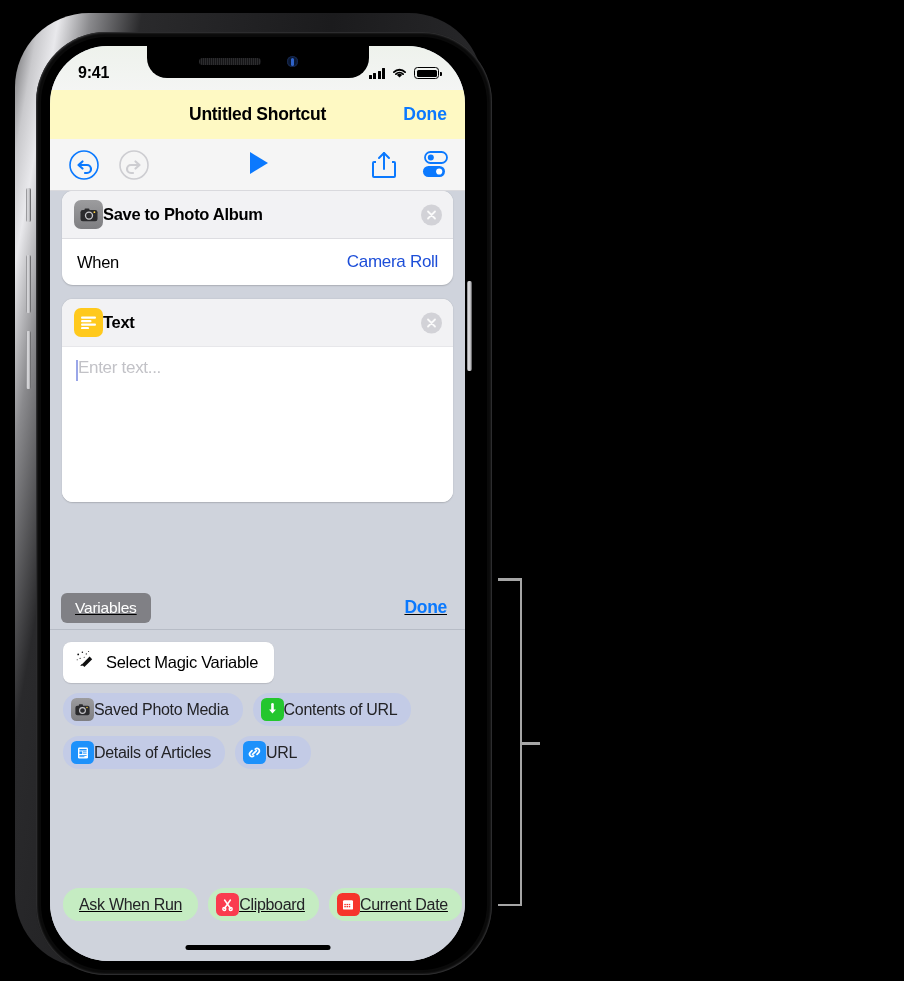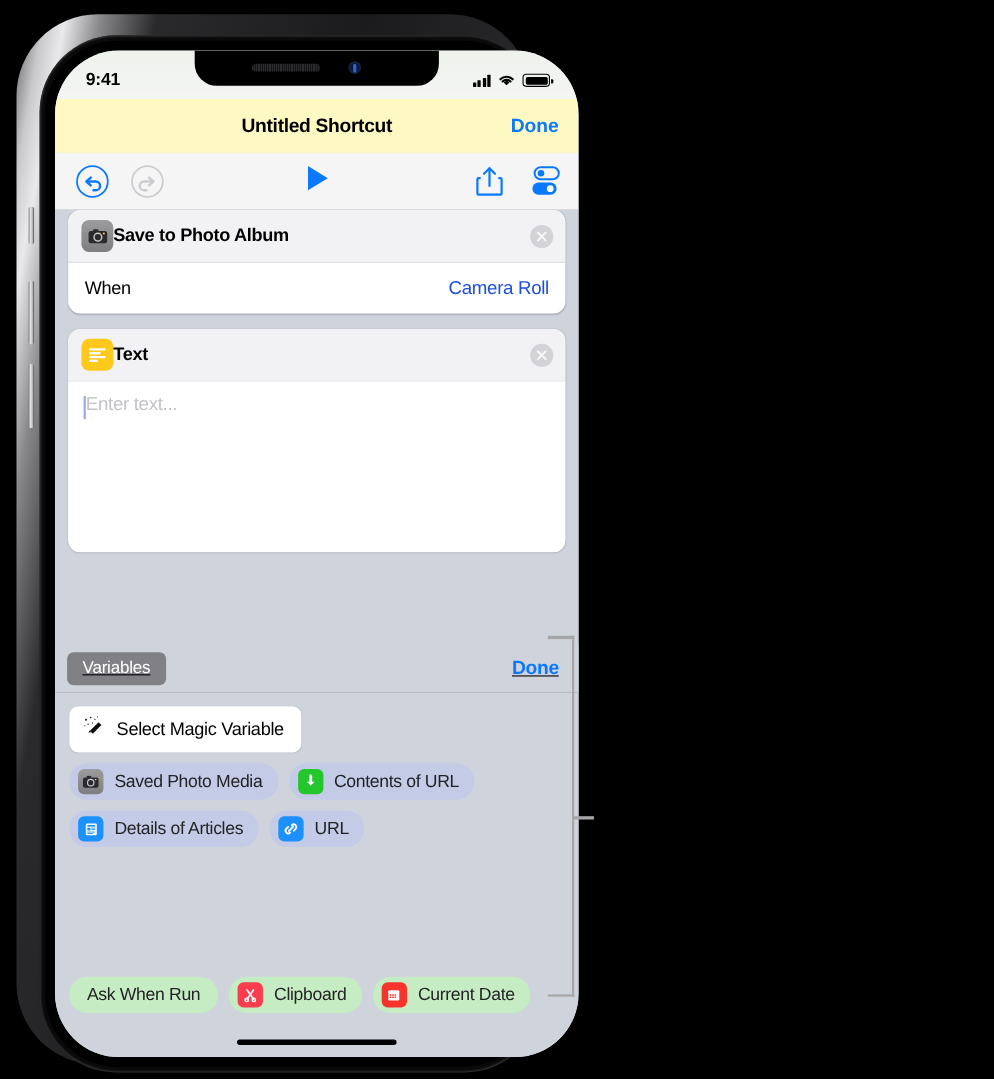--- a/index.html
+++ b/index.html
@@ -26,21 +26,21 @@
     box-shadow: inset 0 0 2px 1px #3a3a3c;
   }
   .phone-bezel {
     position: absolute; left: 26px; top: 24px;
     width: 446px; height: 933px;
     border-radius: 66px;
     background: #000;
   }
   .screen {
     position: absolute; left: 35px; top: 33px;
-    width: 476px; height: 915px;
+    width: 415px; height: 915px;
     border-radius: 58px;
     overflow: hidden;
     background: #cfd3dc;
   }
   
   .btn-side { position: absolute; background: linear-gradient(90deg,#7d7d80,#e3e3e6 35%,#b8b8bb 70%,#4a4a4c); border-radius: 2px; }
   .btn-mute  { left: 11px; top: 175px; width: 5px; height: 34px; }
   .btn-volup { left: 11px; top: 242px; width: 5px; height: 58px; }
   .btn-voldn { left: 11px; top: 318px; width: 5px; height: 58px; }
   .btn-power { right: 11px; top: 268px; width: 5px; height: 90px; }
@@ -150,35 +150,35 @@
 
   .magic-btn {
     display: inline-flex; align-items: center; gap: 10px;
     background: #fff; border-radius: 8px; padding: 8px 16px 8px 12px;
     margin-left: 13px; box-shadow: 0 0.5px 1px rgba(0,0,0,0.12);
   }
   .magic-label { font-size: 16.5px; color: #000; letter-spacing: -0.3px; }
 
   .chiprow { display: flex; gap: 10px; padding: 0 13px; margin-top: 10px; flex-wrap: nowrap; }
   .chip {
-    display: inline-flex; align-items: center; gap: 10px;
+    display: inline-flex; align-items: center; gap: 0;
     border-radius: 16px; padding: 5px 14px 5px 8px; white-space: nowrap;
   }
   .chip.blue { background: #c3cbe6; }
   .chip.green { background: #c5ecc2; }
   .chip.plain { padding: 5px 16px; }
   .chip-label { font-size: 16px; color: #232326; letter-spacing: -0.3px; }
   .chip-ic { width: 23px; height: 23px; border-radius: 5.5px; flex: none; display:flex; align-items:center; justify-content:center; }
   .ic-grey { background: linear-gradient(180deg,#9c9c9e,#7e7e81); }
   .ic-dl { background: #24c62e; }
   .ic-blue { background: #1d91fb; }
   .ic-pink { background: #fa3c4f; }
   .ic-red { background: #f6342b; }
 
-  .bottomrow { position: absolute; left: 0; right: -60px; bottom: 40px; display: flex; gap: 10px; padding: 0 13px; }
+  .bottomrow { position: absolute; left: 0; right: -60px; bottom: 40px; display: flex; gap: 10px; padding: 0 13px; text-decoration: underline; }
 
   .home-ind {
     position: absolute; left: 50%; transform: translateX(-50%); bottom: 11px;
     width: 145px; height: 5px; border-radius: 3px; background: #000;
   }
 
   
   .callout { position: absolute; left: 498px; top: 578px; width: 24px; height: 328px; }
   .callout .vline { position: absolute; right: 0; top: 0; width: 2.5px; height: 100%; background: #a6a6a6; }
   .callout .top-t { position: absolute; right: 0; top: 0; width: 24px; height: 2.5px; background: #a6a6a6; }

